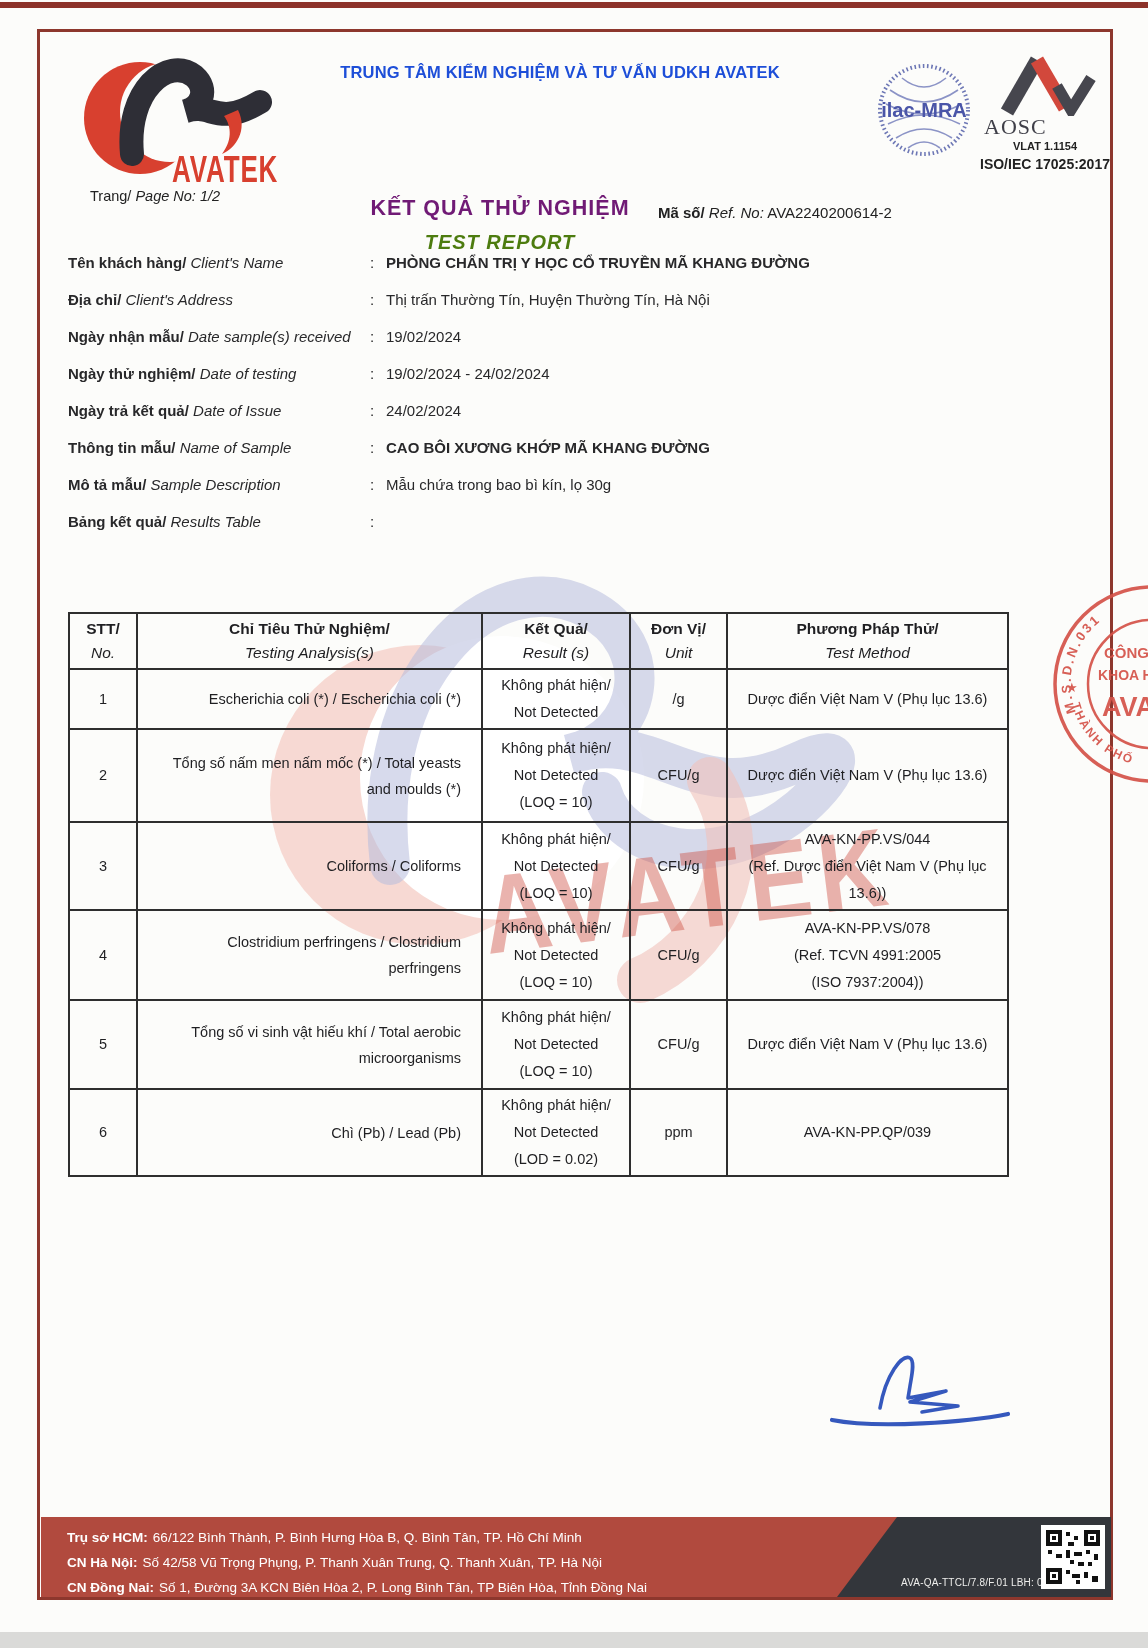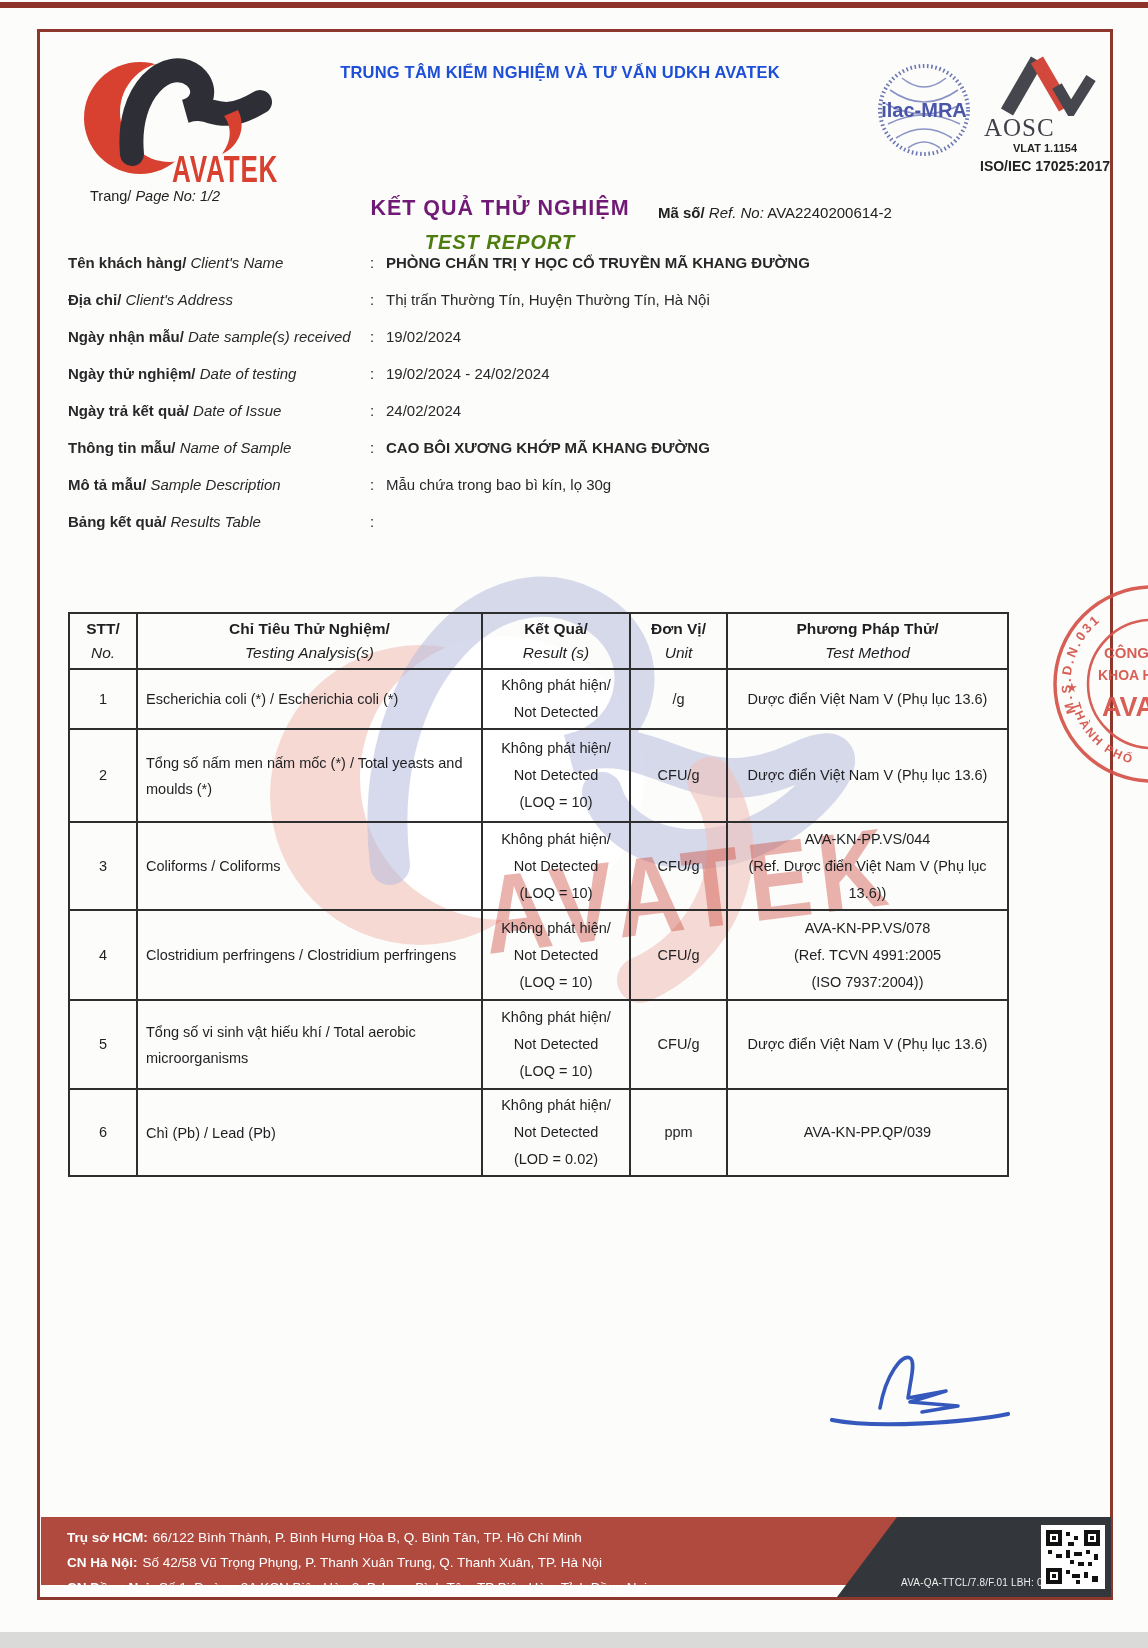--- a/index.html
+++ b/index.html
@@ -23,21 +23,21 @@
   .company{font-size:22px;font-weight:bold;color:#a6423a;letter-spacing:.4px}
   .center-name{margin-top:9px;font-size:16.5px;font-weight:bold;color:#1d4ed8;letter-spacing:.2px}
   .title-block{left:295px;top:196px;width:410px;text-align:center;z-index:3}
   .title-vi{font-size:21.5px;font-weight:bold;color:#701a75;letter-spacing:1px}
   .title-en{margin-top:10px;font-size:20px;font-weight:bold;font-style:italic;color:#4d7c0f;letter-spacing:1px}
   .ref-line{left:658px;top:204px;font-size:15px;color:#222;z-index:3}
   .ref-line .vi{font-weight:bold}
   .ref-line .en{font-style:italic}
   .ilac-box{left:876px;top:62px;z-index:3}
   .aosc-box{left:980px;top:50px;width:130px;text-align:center;z-index:3}
-  .aosc-name{font-family:"Liberation Serif", serif;font-size:25px;color:#3f3f48;letter-spacing:1px;text-align:left;margin-left:4px;margin-top:-6px}
+  .aosc-name{font-family:"Liberation Serif", serif;font-size:22px;color:#3f3f48;letter-spacing:1px;text-align:left;margin-left:4px;margin-top:-6px}
   .aosc-vlat{font-size:11px;font-weight:bold;color:#222;margin-top:0}
   .aosc-iso{font-size:14px;font-weight:bold;color:#222;margin-top:4px}
 
   
   .fields{left:68px;top:252px;width:960px;z-index:3}
   .field-row{display:flex;margin-bottom:16px;line-height:21px;font-size:15px}
   .f-label{width:302px;flex:0 0 302px}
   .f-label .vi{font-weight:bold}
   .f-label .en{font-style:italic}
   .f-colon{width:16px;flex:0 0 16px}
@@ -46,35 +46,35 @@
 
   
   .tablewrap{left:68px;top:612px;width:939px;z-index:3}
   table{border-collapse:collapse;table-layout:fixed;width:939px;background:transparent}
   th,td{border:2px solid #2e2e2e;vertical-align:middle;padding:2px 4px}
   th{font-size:15.5px;line-height:24px;color:#1f1f22}
   th .vi{font-weight:bold}
   th .en{font-weight:normal;font-style:italic;display:block}
   td{font-size:14.5px;line-height:27px;color:#1f1f22}
   td.c-no,td.c-result,td.c-unit,td.c-method{text-align:center}
-  td.c-analysis{text-align:left;padding:2px 8px;line-height:26px}
+  td.c-analysis{text-align:right;padding:2px 20px;line-height:26px}
   td.c-result,td.c-method{white-space:pre-line}
   tr.h-row{height:56px}
   tr.r1{height:59px} tr.r2{height:93px} tr.r3{height:88px}
   tr.r4{height:90px} tr.r5{height:89px} tr.r6{height:86px}
 
   
   .watermark{left:240px;top:530px;z-index:2;pointer-events:none}
   
   .stamp{left:1042px;top:556px;z-index:4;opacity:.93}
   
   .signature{left:818px;top:1346px;z-index:3}
 
   
-  .footer-bar{left:41px;top:1517px;width:1070px;height:68px;background:#b14a3e;z-index:3}
+  .footer-bar{left:41px;top:1517px;width:1070px;height:80px;background:#b14a3e;z-index:3}
   .footer-lines{position:absolute;left:26px;top:8px;color:#fff;font-size:13.5px;line-height:25px;white-space:nowrap}
   .footer-lines .lbl{font-weight:bold;margin-right:5px}
   .footer-wedge{position:absolute;right:0;top:0;width:274px;height:80px;background:#33363b;
     clip-path:polygon(60px 0,274px 0,274px 80px,0 80px)}
   .doc-code{position:absolute;left:64px;bottom:9px;font-size:10px;color:#eeeeec;letter-spacing:.2px}
   .qr-box{position:absolute;right:6px;top:8px;width:64px;height:64px;background:#fff;display:flex;align-items:center;justify-content:center}
 </style>
 </head>
 <body>
 

